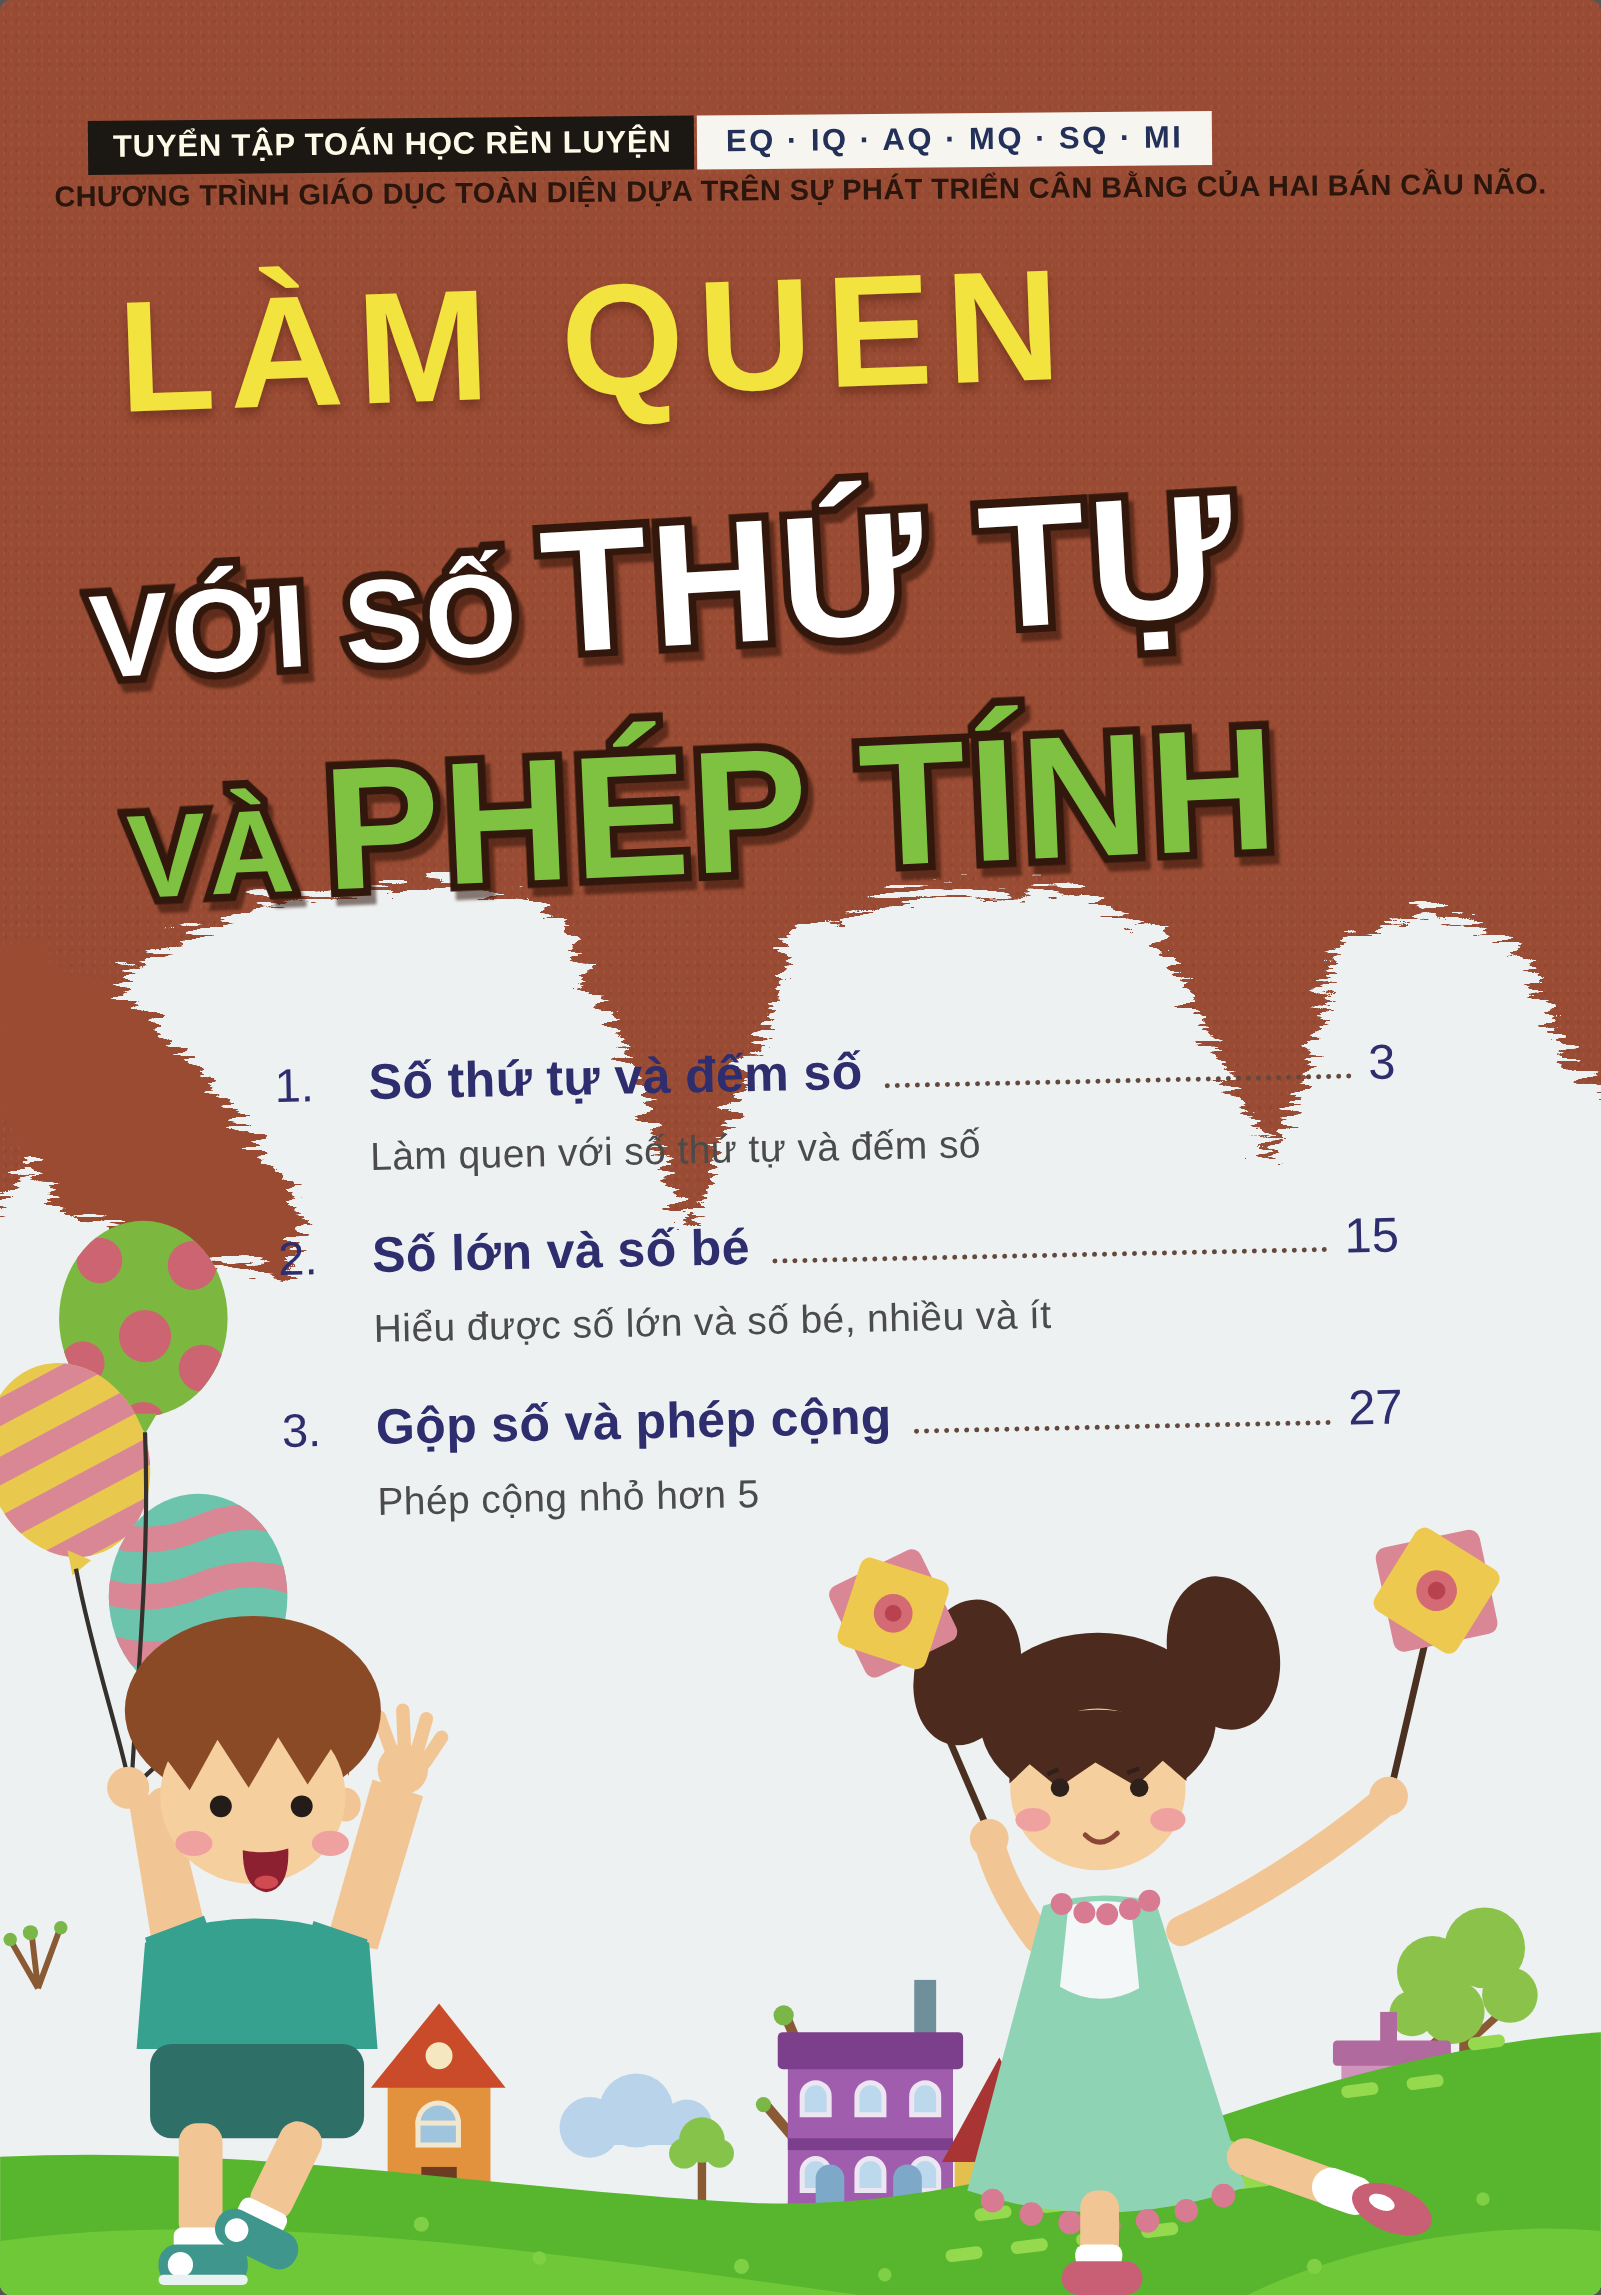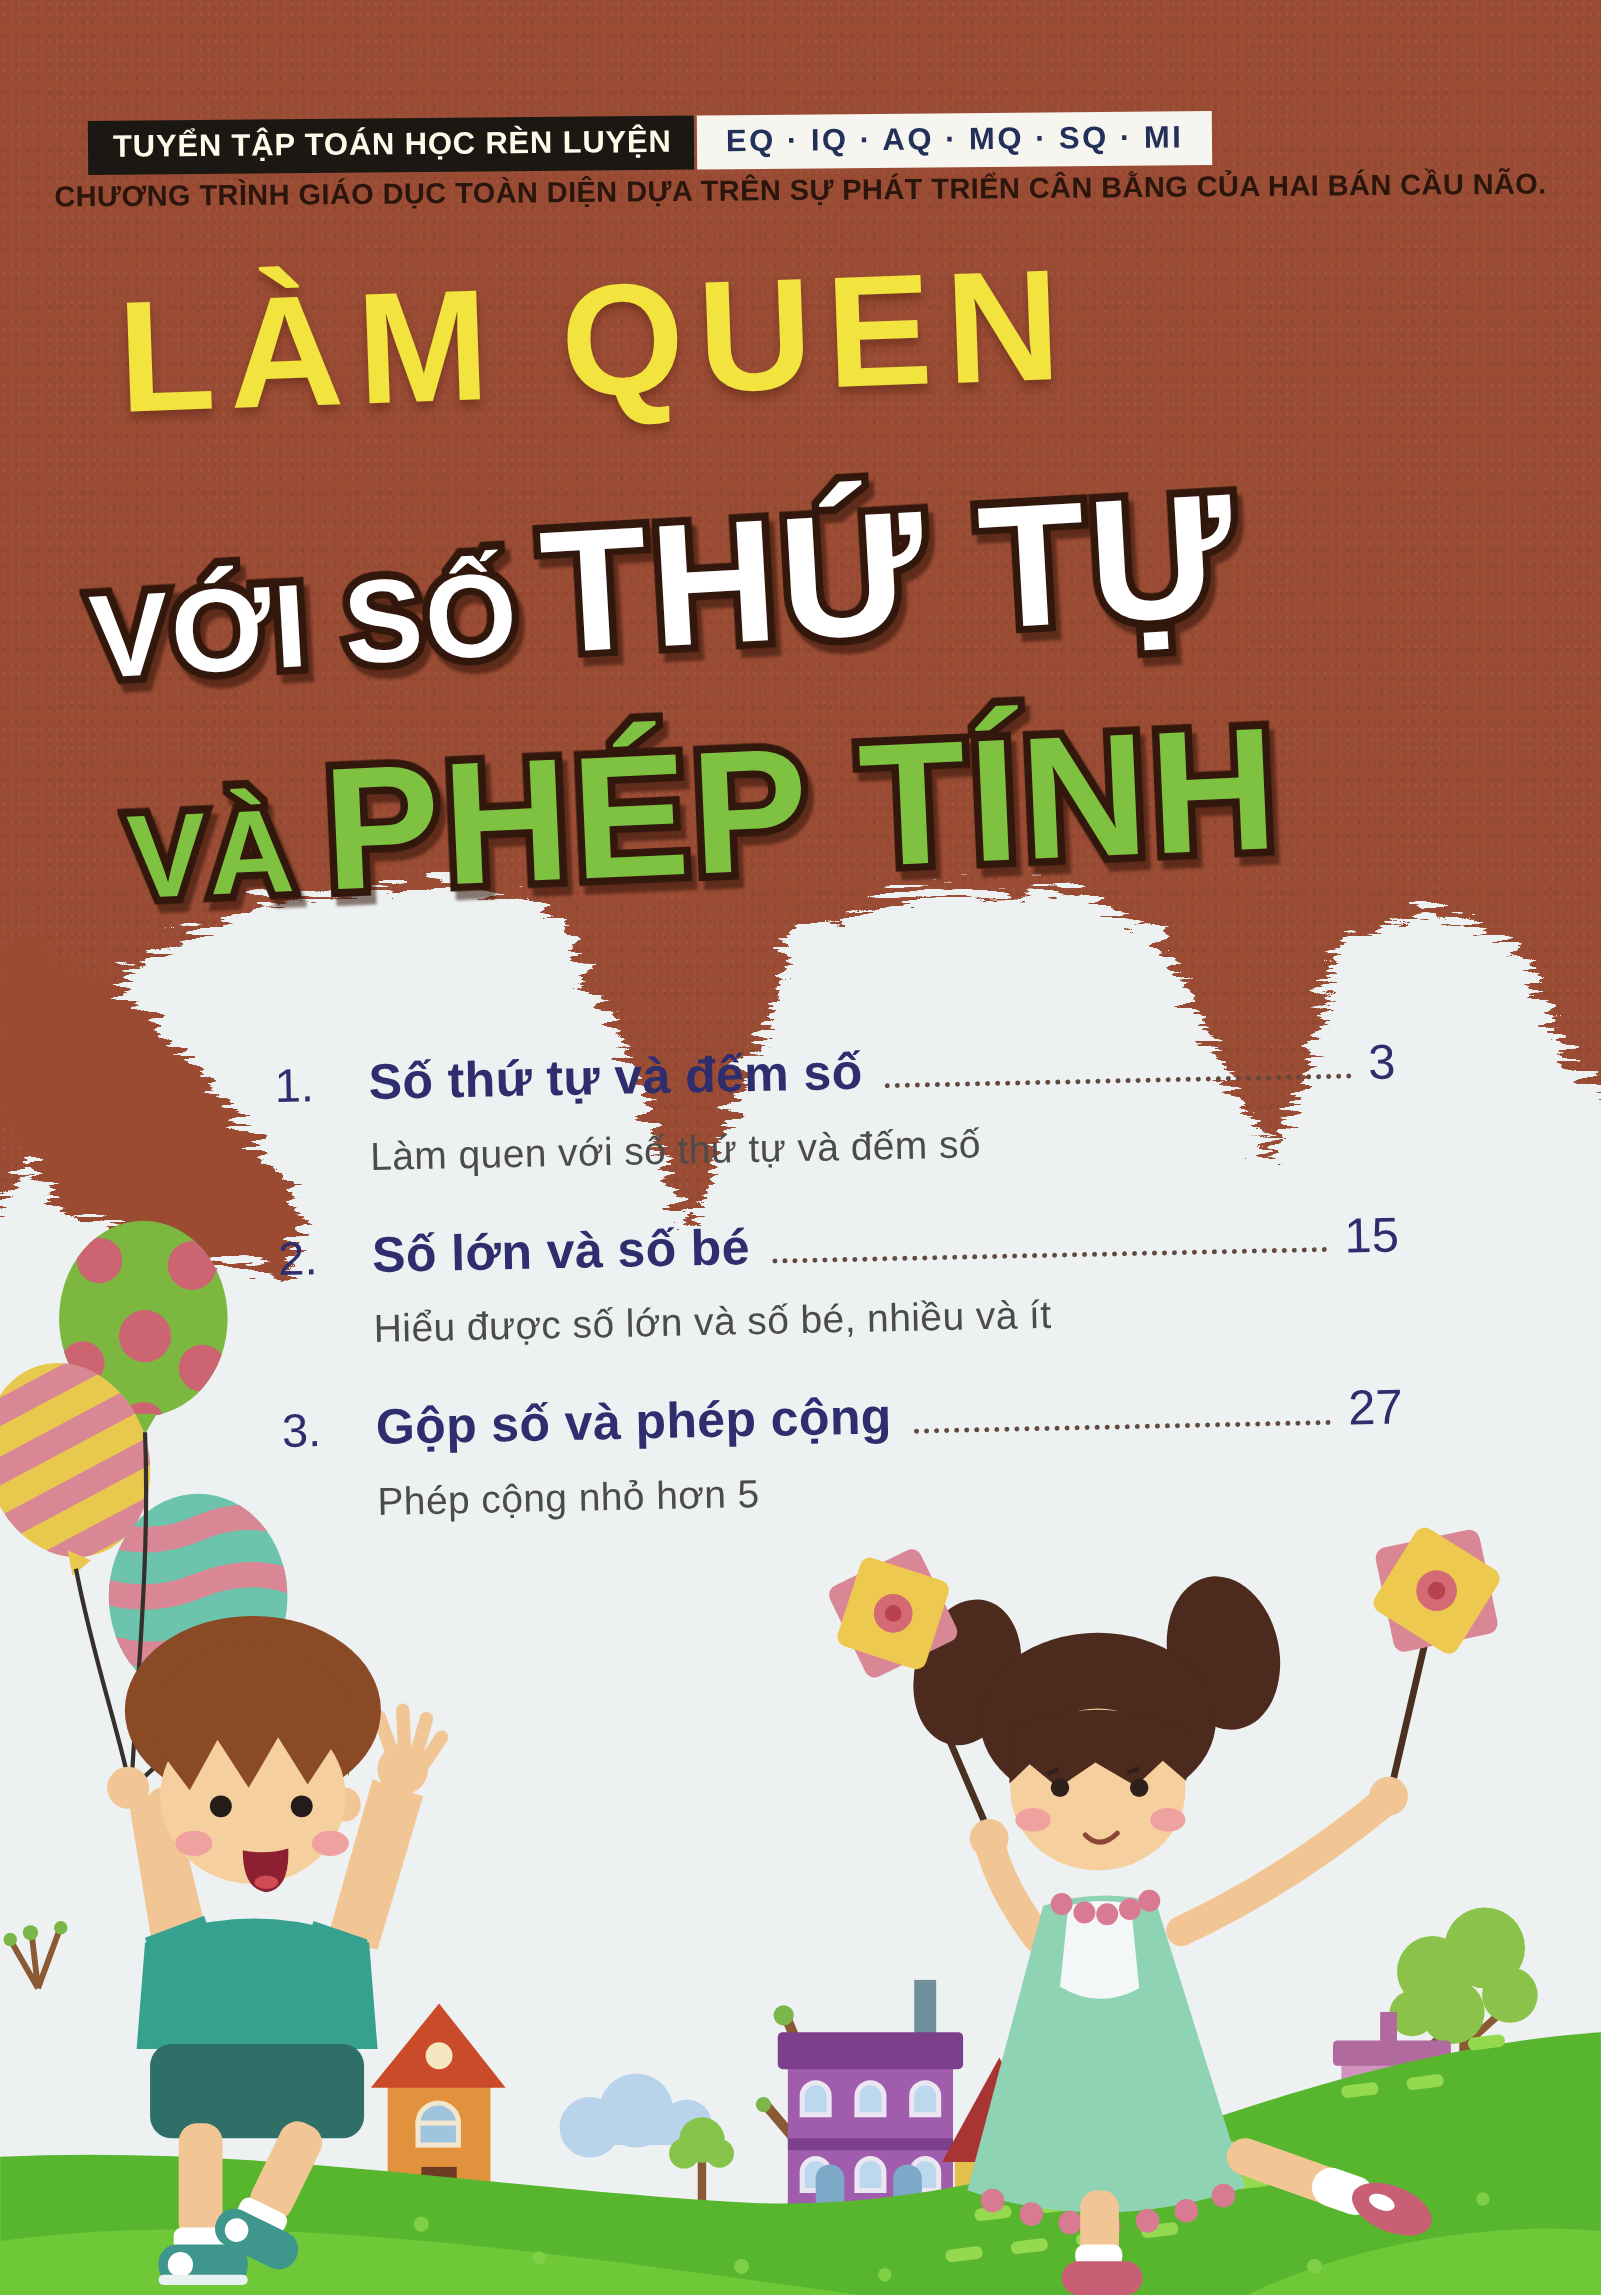--- a/index.html
+++ b/index.html
@@ -4,20 +4,21 @@
 <style>
   html,body { margin:0; padding:0; background:#555; }
   .page {
     position:relative; width:1601px; height:2295px; overflow:hidden;
     background:#9a4b33;
     background-image:
       radial-gradient(rgba(255,255,255,0.05) 1.3px, transparent 1.3px),
       radial-gradient(rgba(40,10,0,0.07) 1.3px, transparent 1.7px);
     background-size: 7.6px 9.3px, 11px 14.3px;
     font-family:"Liberation Sans","DejaVu Sans",sans-serif;
+    border-radius:11px;
   }
   svg.scene { position:absolute; left:0; top:0; }
 
   
   .header-row { position:absolute; left:88px; top:116px; display:flex; transform:rotate(-0.5deg); }
   .series-banner {
     background:#1b1713; color:#fdfbe8; font-weight:bold; font-size:31px;
     padding:8.4px 22px 10px 25px; letter-spacing:0.8px; white-space:nowrap;
   }
   .badge-box {

